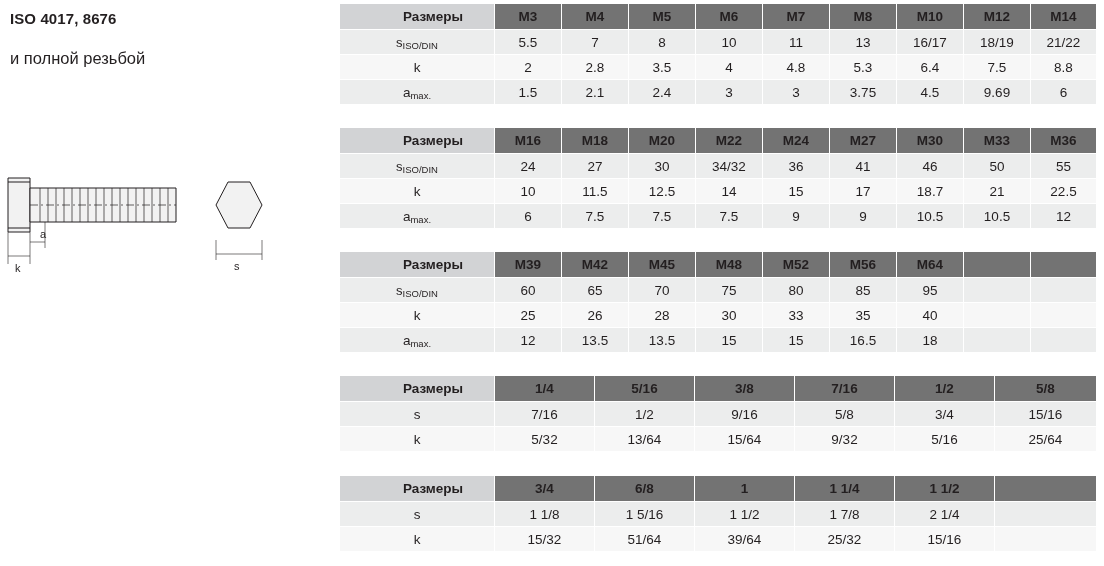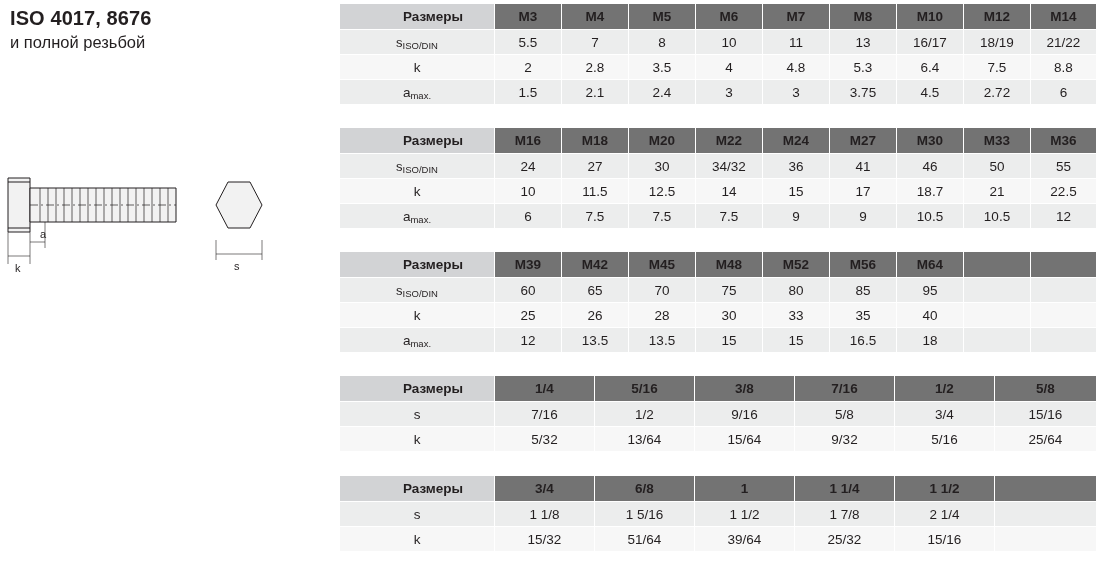--- a/index.html
+++ b/index.html
@@ -21,21 +21,21 @@
   }
 
   
   .left-panel {
     position: absolute;
     left: 10px;
     top: 6px;
     width: 320px;
   }
   .title-line {
-    font-size: 20px;
+    font-size: 15px;
     font-weight: bold;
     line-height: 25px;
     letter-spacing: 0.1px;
   }
   .subtitle {
     margin-top: 7px;
     font-size: 16.5px;
     line-height: 23px;
     font-weight: normal;
   }
@@ -99,21 +99,21 @@
   }
   .lbl-s { font-size: 13px; }
 </style>
 </head>
 <body>
 
 <div class="page">
 
   <div class="left-panel">
     <div class="title-line">ISO 4017, 8676</div>
-    <div class="subtitle" style="margin-top:0;">и полной резьбой</div>
+    <div class="subtitle" style="margin-top:16px;">и полной резьбой</div>
   </div>
 
   <div class="drawing">
     <svg width="330" height="120" viewBox="0 0 330 120">
       <g stroke="#231f20" fill="none" stroke-width="1">
 
         <path d="M8 18 L30 18 L30 72 L8 72 Z" fill="#f2f2f2"></path>
         <line x1="8" y1="22" x2="30" y2="22"></line>
         <line x1="8" y1="68" x2="30" y2="68"></line>
 
@@ -211,21 +211,21 @@
     </tr>
     <tr class="odd">
       <td class="rowlabel"><span>a</span><span class="sub">max.</span></td>
       <td>1.5</td>
       <td>2.1</td>
       <td>2.4</td>
       <td>3</td>
       <td>3</td>
       <td>3.75</td>
       <td>4.5</td>
-      <td>2.72</td>
+      <td>9.69</td>
       <td>6</td>
     </tr>
   </tbody>
     </table>
 
   <table class="tbl" style="left:339px; top:127px; width:757px;">
     <colgroup>
       <col style="width:155px">
         <col style="width:67px">
         <col style="width:67px">

